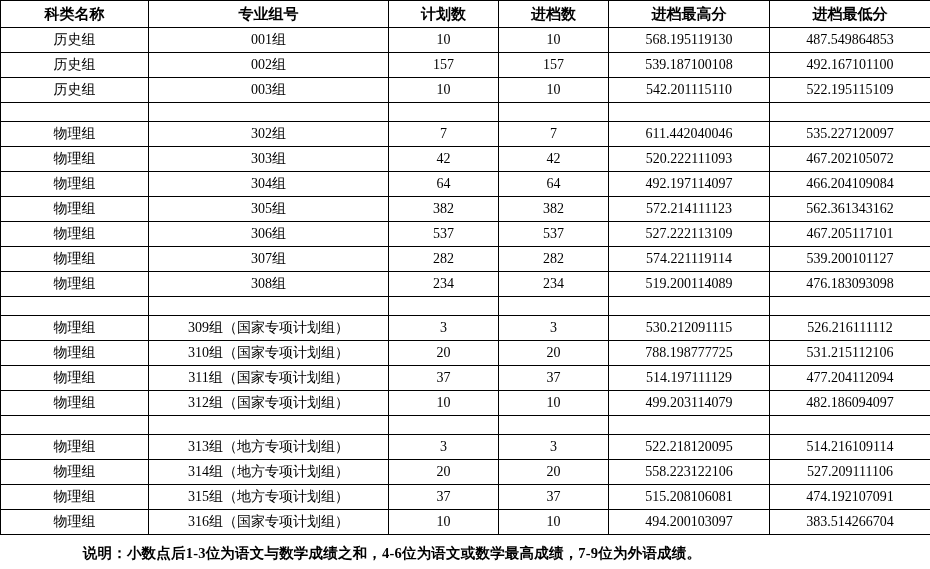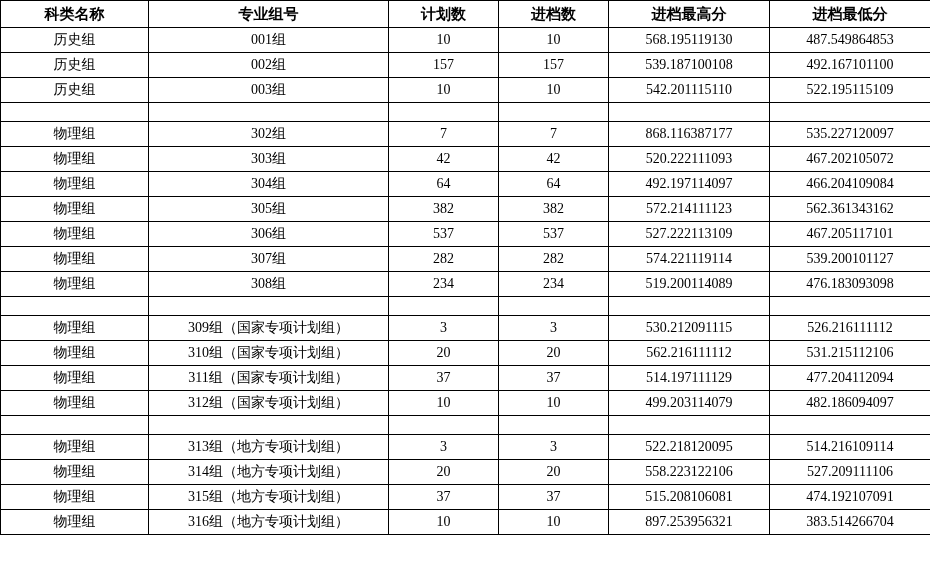--- a/index.html
+++ b/index.html
@@ -120,21 +120,21 @@
           <td class="num empty-row-cell"></td>
           <td class="num empty-row-cell"></td>
           <td class="num empty-row-cell"></td>
           <td class="num empty-row-cell"></td>
         </tr>
         <tr>
           <td>物理组</td>
           <td>302组</td>
           <td class="num">7</td>
           <td class="num">7</td>
-          <td class="num">868.116387177</td>
+          <td class="num">611.442040046</td>
           <td class="num">535.227120097</td>
         </tr>
         <tr>
           <td>物理组</td>
           <td>303组</td>
           <td class="num">42</td>
           <td class="num">42</td>
           <td class="num">520.222111093</td>
           <td class="num">467.202105072</td>
         </tr>
@@ -192,21 +192,21 @@
           <td class="num">3</td>
           <td class="num">3</td>
           <td class="num">530.212091115</td>
           <td class="num">526.216111112</td>
         </tr>
         <tr>
           <td>物理组</td>
           <td>310组（国家专项计划组）</td>
           <td class="num">20</td>
           <td class="num">20</td>
-          <td class="num">562.216111112</td>
+          <td class="num">788.198777725</td>
           <td class="num">531.215112106</td>
         </tr>
         <tr>
           <td>物理组</td>
           <td>311组（国家专项计划组）</td>
           <td class="num">37</td>
           <td class="num">37</td>
           <td class="num">514.197111129</td>
           <td class="num">477.204112094</td>
         </tr>
@@ -245,21 +245,22 @@
         <tr>
           <td>物理组</td>
           <td>315组（地方专项计划组）</td>
           <td class="num">37</td>
           <td class="num">37</td>
           <td class="num">515.208106081</td>
           <td class="num">474.192107091</td>
         </tr>
         <tr>
           <td>物理组</td>
-          <td>316组（地方专项计划组）</td>
-          <td class="num">10</td>
-          <td class="num">10</td>
-          <td class="num">897.253956321</td>
+          <td>316组（国家专项计划组）</td>
+          <td class="num">10</td>
+          <td class="num">10</td>
+          <td class="num">494.200103097</td>
           <td class="num">383.514266704</td>
         </tr>
       </tbody>
   </table>
+  <div class="note">说明：小数点后1-3位为语文与数学成绩之和，4-6位为语文或数学最高成绩，7-9位为外语成绩。</div>
 </div>
 
 </body></html>

